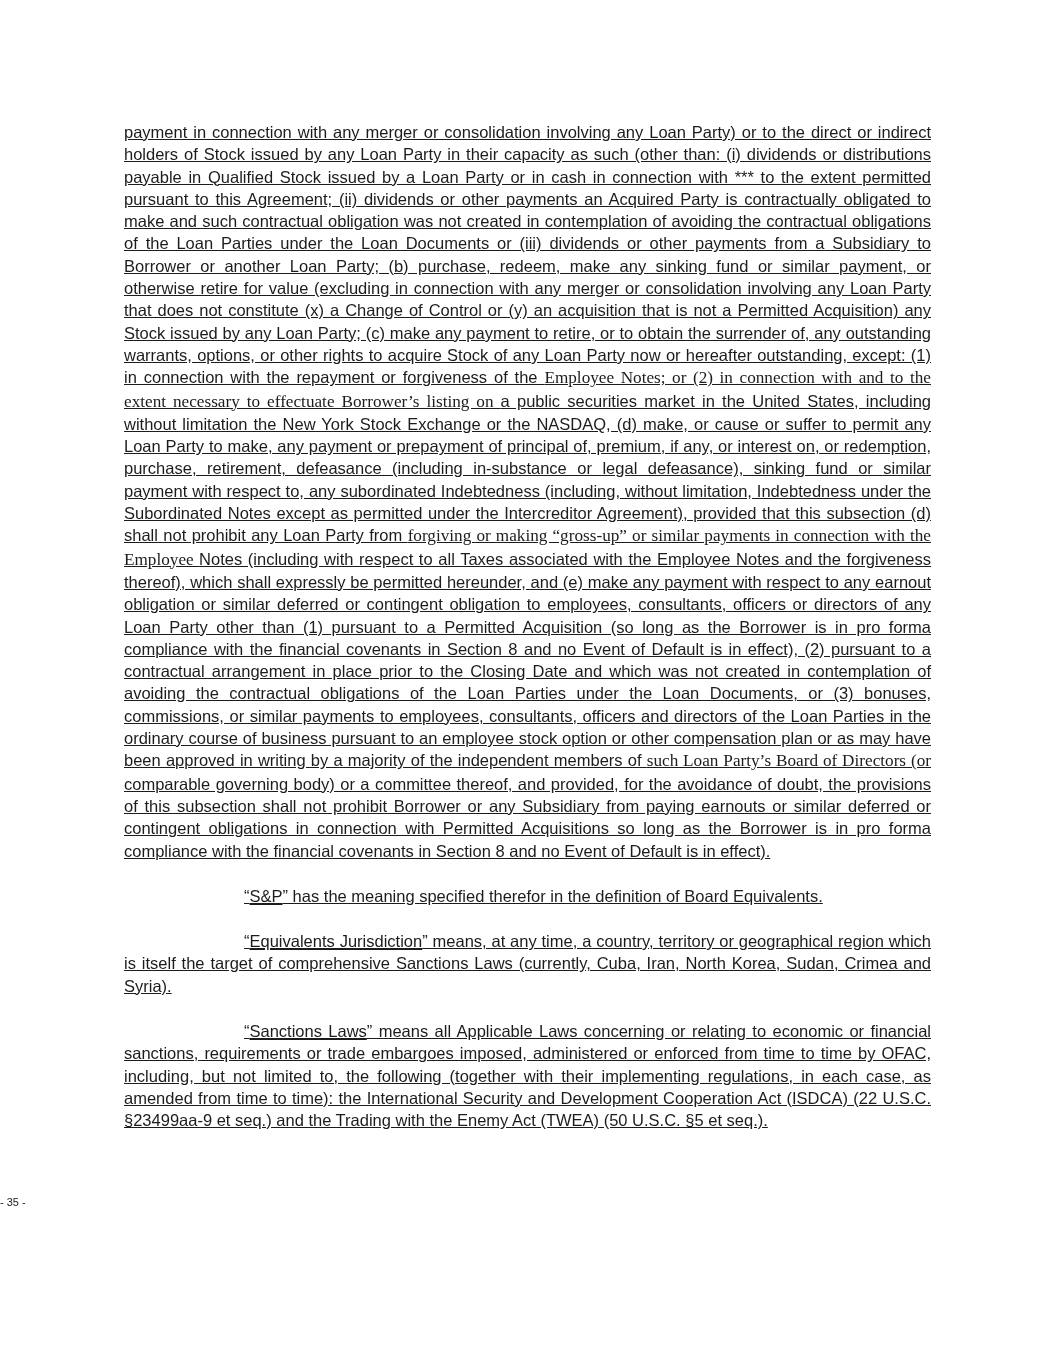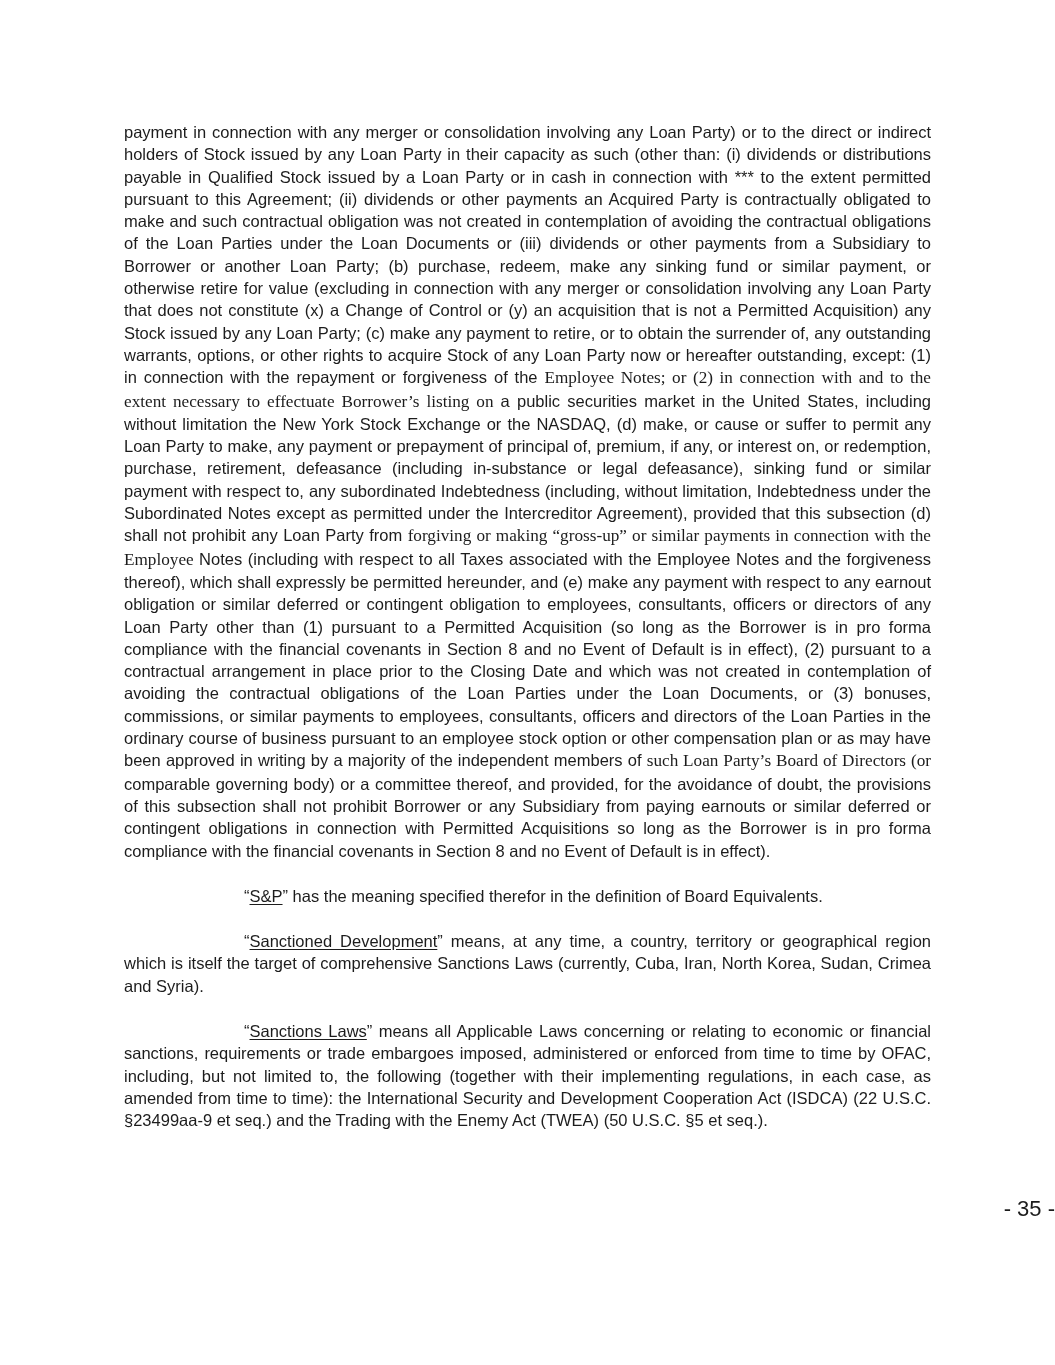--- a/index.html
+++ b/index.html
@@ -16,53 +16,53 @@
   }
   .content {
     position: absolute;
     left: 124px;
     top: 121px;
     width: 807px;
     font-size: 16.5px;
     line-height: 22.3px;
     text-align: justify;
   }
-  .para { text-align: justify; }
+  .para { text-align: justify; text-decoration: underline; }
   .serif-run {
     font-family: "Liberation Serif", serif;
     font-size: 17.2px;
   }
   .def {
     text-indent: 120px;
     margin-top: 23px;
   }
   .term {
     text-decoration: underline;
     text-underline-offset: 2px;
   }
   .page-number {
     position: absolute;
     top: 1196px;
     left: 0;
     width: 100%;
-    text-align: right;
-    font-size: 22px;
+    text-align: left;
+    font-size: 11px;
     color: #1c1c1c;
   }
 </style>
 </head>
 <body>
 
 <div class="page">
   <div class="content">
 
     <p class="para"><span class="sans-run">payment in connection with any merger or consolidation involving any Loan Party) or to the direct or indirect holders of Stock issued by any Loan Party in their capacity as such (other than: (i) dividends or distributions payable in Qualified Stock issued by a Loan Party or in cash in connection with *** to the extent permitted pursuant to this Agreement; (ii) dividends or other payments an Acquired Party is contractually obligated to make and such contractual obligation was not created in contemplation of avoiding the contractual obligations of the Loan Parties under the Loan Documents or (iii) dividends or other payments from a Subsidiary to Borrower or another Loan Party; (b) purchase, redeem, make any sinking fund or similar payment, or otherwise retire for value (excluding in connection with any merger or consolidation involving any Loan Party that does not constitute (x) a Change of Control or (y) an acquisition that is not a Permitted Acquisition) any Stock issued by any Loan Party; (c) make any payment to retire, or to obtain the surrender of, any outstanding warrants, options, or other rights to acquire Stock of any Loan Party now or hereafter outstanding, except: (1) in connection with the repayment or forgiveness of the </span><span class="serif-run">Employee Notes; or (2) in connection with and to the extent necessary to effectuate Borrower’s listing on </span><span class="sans-run">a public securities market in the United States, including without limitation the New York Stock Exchange or the NASDAQ, (d) make, or cause or suffer to permit any Loan Party to make, any payment or prepayment of principal of, premium, if any, or interest on, or redemption, purchase, retirement, defeasance (including in-substance or legal defeasance), sinking fund or similar payment with respect to, any subordinated Indebtedness (including, without limitation, Indebtedness under the Subordinated Notes except as permitted under the Intercreditor Agreement), provided that this subsection (d) shall not prohibit any Loan Party from </span><span class="serif-run">forgiving or making “gross-up” or similar payments in connection with the Employee </span><span class="sans-run">Notes (including with respect to all Taxes associated with the Employee Notes and the forgiveness thereof), which shall expressly be permitted hereunder, and (e) make any payment with respect to any earnout obligation or similar deferred or contingent obligation to employees, consultants, officers or directors of any Loan Party other than (1) pursuant to a Permitted Acquisition (so long as the Borrower is in pro forma compliance with the financial covenants in Section 8 and no Event of Default is in effect), (2) pursuant to a contractual arrangement in place prior to the Closing Date and which was not created in contemplation of avoiding the contractual obligations of the Loan Parties under the Loan Documents, or (3) bonuses, commissions, or similar payments to employees, consultants, officers and directors of the Loan Parties in the ordinary course of business pursuant to an employee stock option or other compensation plan or as may have been approved in writing by a majority of the independent members of </span><span class="serif-run">such Loan Party’s Board of Directors (or </span><span class="sans-run">comparable governing body) or a committee thereof, and provided, for the avoidance of doubt, the provisions of this subsection shall not prohibit Borrower or any Subsidiary from paying earnouts or similar deferred or contingent obligations in connection with Permitted Acquisitions so long as the Borrower is in pro forma compliance with the financial covenants in Section 8 and no Event of Default is in effect).</span></p>
 
     <p class="para def"><span>“</span><span class="term">S&amp;P</span><span>” has the meaning specified therefor in the definition of Board Equivalents.</span></p>
 
-    <p class="para def"><span>“</span><span class="term">Sanctioned Development</span><span>” means, at any time, a country, territory or geographical region which is itself the target of comprehensive Sanctions Laws (currently, Cuba, Iran, North Korea, Sudan, Crimea and Syria).</span></p>
+    <p class="para def"><span>“</span><span class="term">Equivalents Jurisdiction</span><span>” means, at any time, a country, territory or geographical region which is itself the target of comprehensive Sanctions Laws (currently, Cuba, Iran, North Korea, Sudan, Crimea and Syria).</span></p>
 
     <p class="para def"><span>“</span><span class="term">Sanctions Laws</span><span>” means all Applicable Laws concerning or relating to economic or financial sanctions, requirements or trade embargoes imposed, administered or enforced from time to time by OFAC, including, but not limited to, the following (together with their implementing regulations, in each case, as amended from time to time): the International Security and Development Cooperation Act (ISDCA) (22 U.S.C. §23499aa-9 et seq.) and the Trading with the Enemy Act (TWEA) (50 U.S.C. §5 et seq.).</span></p>
 
   </div>
 
   <div class="page-number">- 35 -</div>
 </div>
 
 </body></html>

